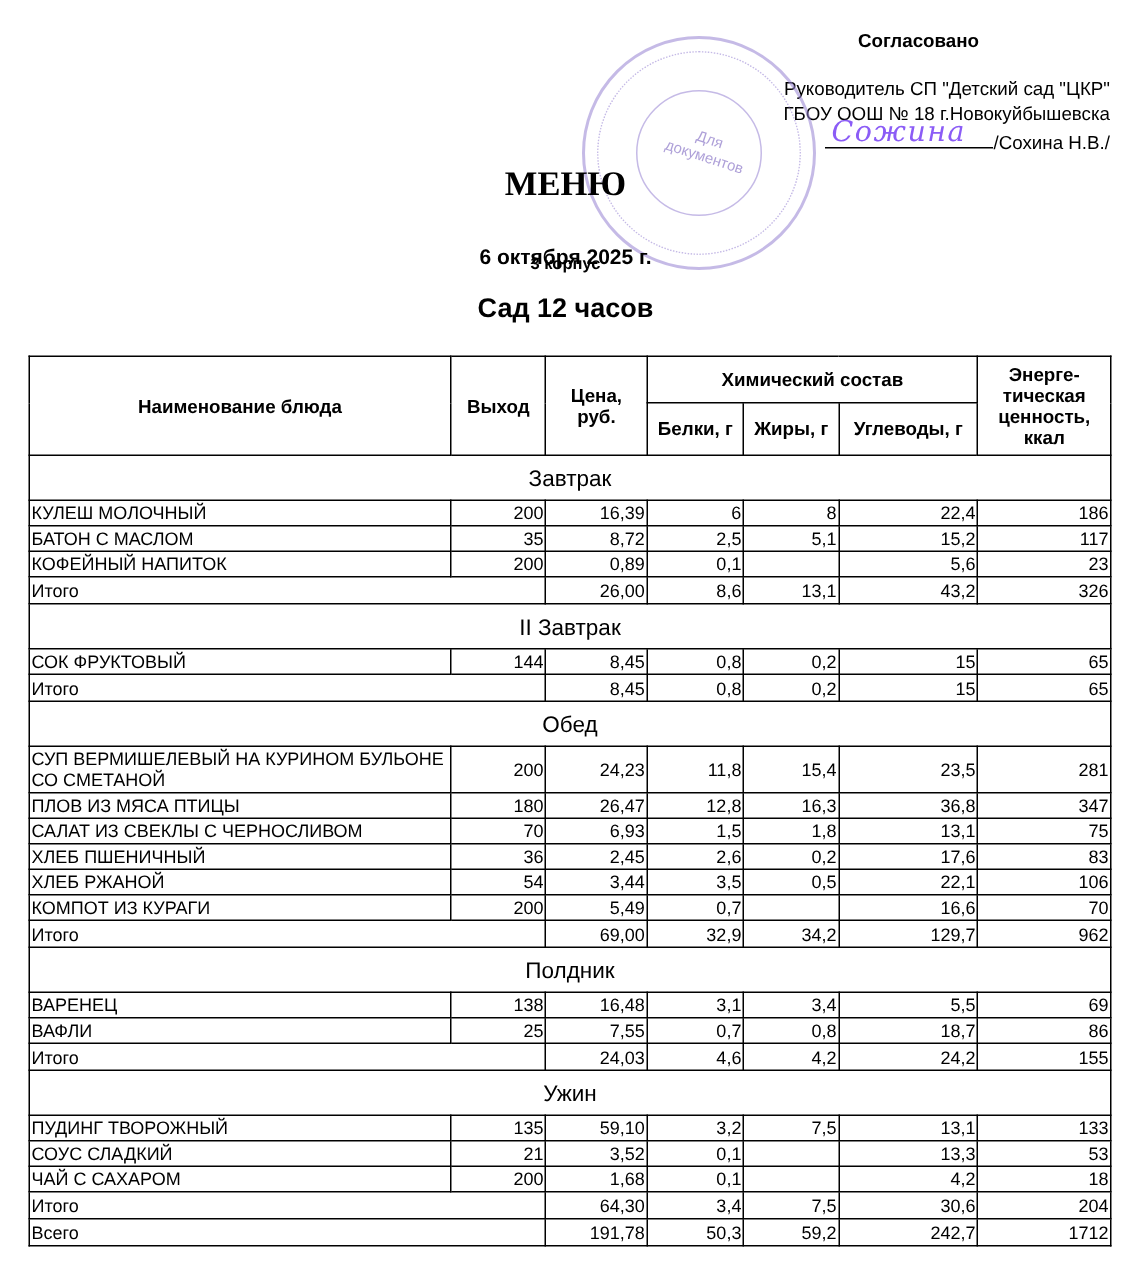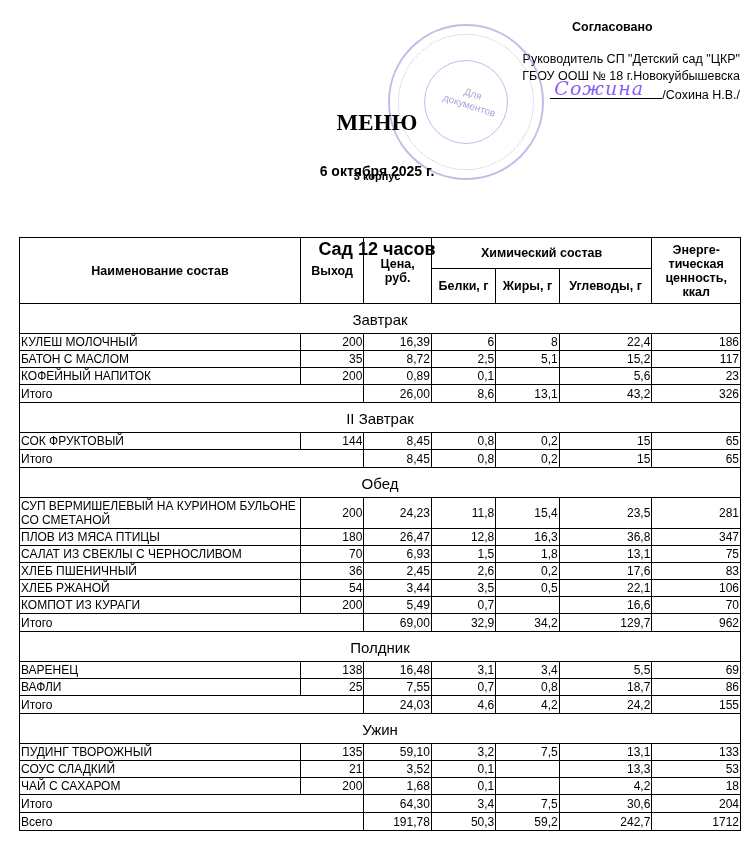--- a/index.html
+++ b/index.html
@@ -17,21 +17,21 @@
   .stamp::before { content: ""; position: absolute; left: 8px; top: 8px; right: 8px; bottom: 8px; border-radius: 50%;
            border: 1.5px dotted rgba(150,130,210,0.55); }
   .stamp::after { content: ""; position: absolute; left: 34px; top: 34px; right: 34px; bottom: 34px; border-radius: 50%;
            border: 1.5px solid rgba(150,130,210,0.55); }
   .stamp-text { position: absolute; left: 54px; top: 62px; transform: rotate(18deg); color: rgba(140,120,200,0.7);
            font-size: 10px; line-height: 12px; text-align: center; }
   .title { position: absolute; left: 0; width: 754px; text-align: center; }
   .t-menu { top: 110px; left: 0; width: 754px; font-family: "Liberation Serif", serif; font-weight: bold; font-size: 23px; }
   .t-date { top: 149px; font-weight: bold; font-size: 14px; margin-top: 14px; }
   .t-corp { top: 170px; font-weight: bold; font-size: 11px; }
-  .t-garden { top: 195px; font-weight: bold; font-size: 18px; margin-top: 44px; }
+  .t-garden { top: 195px; font-weight: bold; font-size: 18px; }
   table.menu { position: absolute; left: 19px; top: 237px; width: 722px; border-collapse: collapse; font-size: 12px; table-layout: fixed; }
   table.menu td, table.menu th { border: 1px solid #000; padding: 0 1px; }
   table.menu th { font-weight: bold; font-size: 12.5px; text-align: center; vertical-align: middle; }
   .col-name { width: 279px; } .col-out { width: 63px; } .col-price { width: 67px; }
   .col-b { width: 64px; } .col-f { width: 63px; } .col-c { width: 92px; } .col-e { width: 88px; }
   tr.hdr1 th { height: 30px; } tr.hdr2 th { height: 34px; }
   tr.section td { height: 27px; font-weight: normal; font-size: 15px; text-align: center; padding-top: 2px; }
   tr.item td { height: 16px; }
   tr.item2 td { height: 30px; margin-top: 14px; }
   tr.total td { height: 17px; }
@@ -67,21 +67,21 @@
     <col class="col-name">
       <col class="col-out">
       <col class="col-price">
       <col class="col-b">
       <col class="col-f">
       <col class="col-c">
       <col class="col-e">
   </colgroup>
   <thead>
     <tr class="hdr1">
-      <th rowspan="2">Наименование состав</th>
+      <th rowspan="2">Наименование блюда</th>
       <th rowspan="2">Выход</th>
       <th rowspan="2"><span style="display:inline-block;width:40px;">Цена, руб.</span></th>
       <th colspan="3">Химический состав</th>
       <th rowspan="2"><span style="display:inline-block;width:76px;">Энерге-тическая ценность, ккал</span></th>
     </tr>
     <tr class="hdr2">
       <th>Белки, г</th>
       <th>Жиры, г</th>
       <th>Углеводы, г</th>
     </tr>

